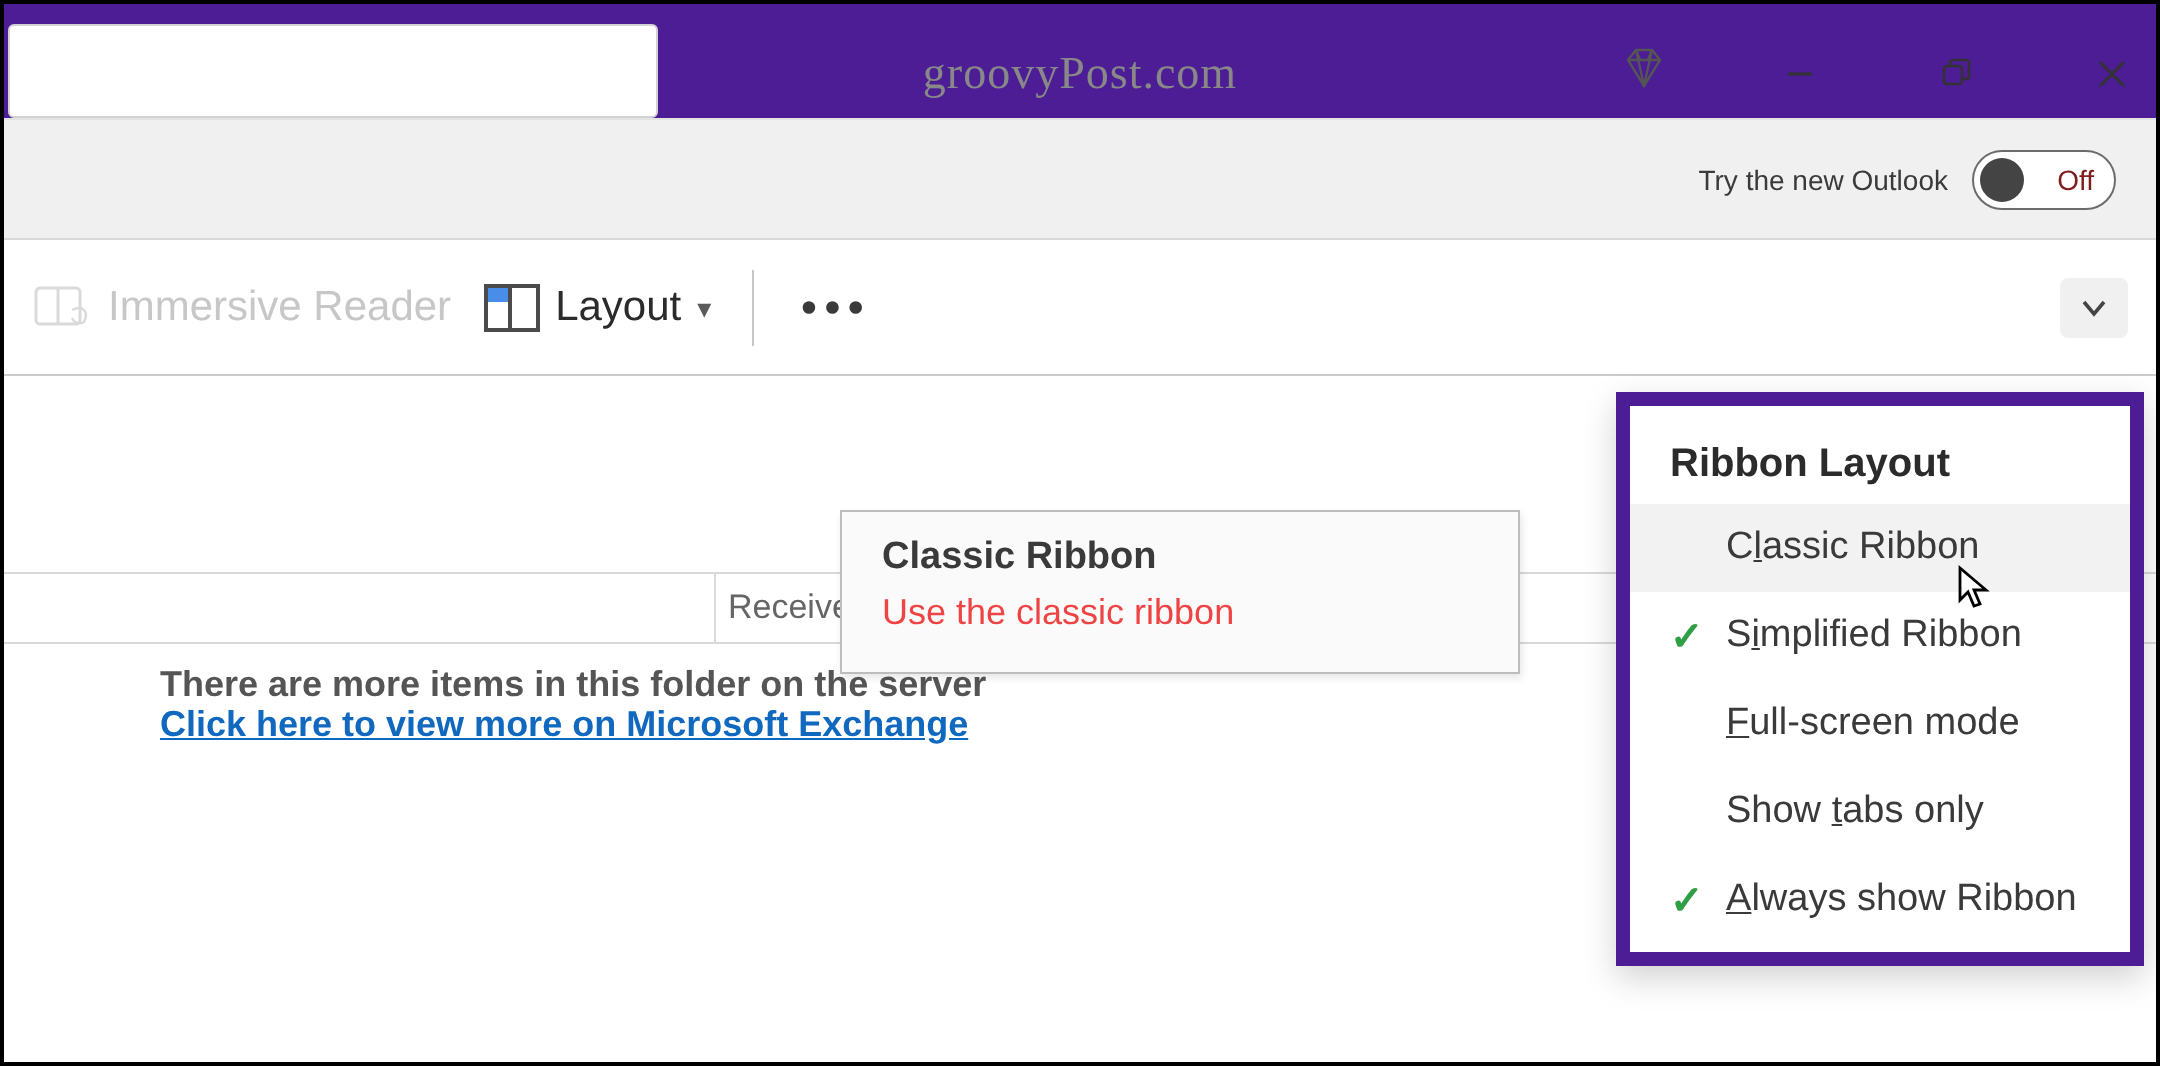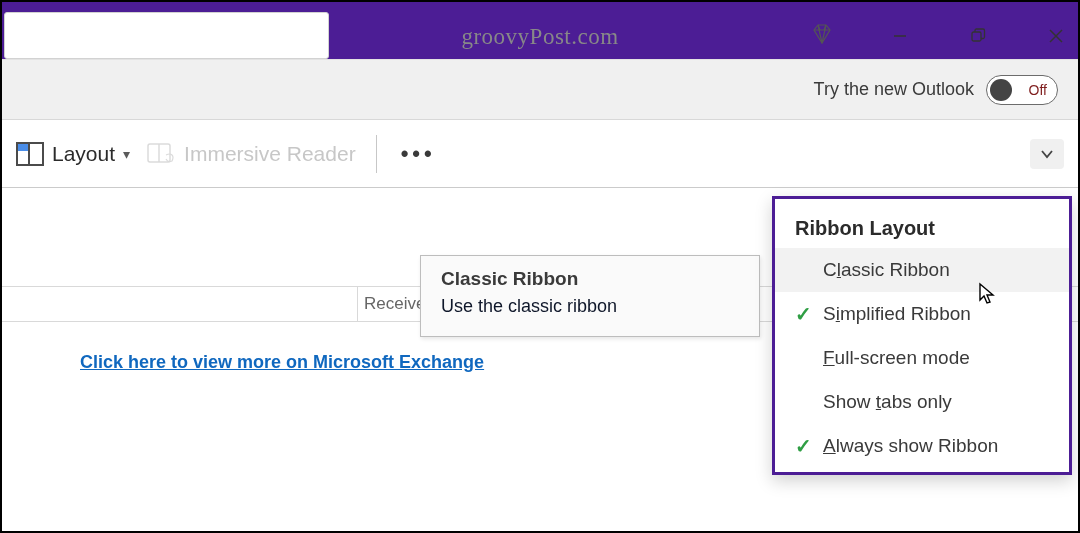--- a/index.html
+++ b/index.html
@@ -56,21 +56,21 @@
     .try-new-bar {
       background: #f0f0f0;
       height: 60px;
       display: flex;
       align-items: center;
       justify-content: flex-end;
       padding-right: 20px;
       border-bottom: 1px solid #d8d8d8;
     }
     .try-new-label {
-      font-size: 18px;
+      font-size: 14px;
       color: #3a3a3a;
       margin-right: 12px;
     }
     .toggle {
       width: 72px;
       height: 30px;
       border-radius: 15px;
       border: 1.5px solid #6c6c6c;
       background: #fff;
       position: relative;
@@ -231,29 +231,29 @@
       box-shadow: 1px 2px 4px rgba(0,0,0,0.1);
     }
     .tooltip-title {
       font-size: 19px;
       font-weight: 700;
       color: #3a3a3a;
       margin-bottom: 6px;
     }
     .tooltip-desc {
       font-size: 18px;
-      color: #0f172a;
+      color: #ef4444;
     }
     .menu {
       position: absolute;
       top: 194px;
       right: 6px;
-      width: 300px;
-      background: #fff;
-      border: 3px solid #4c1d95;
+      width: 264px;
+      background: #fff;
+      border: 7px solid #4c1d95;
       box-shadow: 0 6px 16px rgba(0,0,0,0.18);
       padding-top: 8px;
       padding-bottom: 4px;
     }
     .menu-header {
       font-size: 20px;
       font-weight: 700;
       color: #2b2b2b;
       padding: 10px 20px 8px 20px;
     }
@@ -327,47 +327,48 @@
 
 <div class="try-new-bar">
   <span class="try-new-label">Try the new Outlook</span>
   <div class="toggle">
     <div class="toggle-knob"></div>
     <span class="toggle-label">Off</span>
   </div>
 </div>
 
 <div class="ribbon">
-  <div class="ribbon-item">
-    <div class="layout-icon"></div>
-    <span>Layout</span>
-    <span class="chevron-down-small">▾</span>
-  </div>
   <div class="ribbon-item disabled">
     <div class="immersive-icon">
       <svg width="30" height="26" viewBox="0 0 30 26">
         <rect x="2" y="3" width="22" height="18" rx="2" fill="none" stroke="#888" stroke-width="1.5"></rect>
         <line x1="13" y1="3" x2="13" y2="21" stroke="#888" stroke-width="1.5"></line>
         <path d="M20 14 Q24 12 26 14 Q28 16 26 20 Q22 22 20 18" fill="none" stroke="#888" stroke-width="1.2"></path>
       </svg>
     </div>
     <span>Immersive Reader</span>
   </div>
+  <div class="ribbon-item">
+    <div class="layout-icon"></div>
+    <span>Layout</span>
+    <span class="chevron-down-small">▾</span>
+  </div>
   <div class="divider-v"></div>
   <div class="ellipsis">•••</div>
   <div class="ribbon-chevron">
     <svg width="16" height="16">
         <path d="M3 5 L8 11 L13 5" fill="none" stroke="#444" stroke-width="1.8"></path>
       </svg>
   </div>
 </div>
 
 <div class="content-area">
   <div class="content-header-strip"></div>
   <div class="receive-col">Receive</div>
+  <div class="more-items">There are more items in this folder on the server</div>
   <a class="click-link">Click here to view more on Microsoft Exchange</a>
 </div>
 
 <div class="tooltip">
   <div class="tooltip-title">Classic Ribbon</div>
   <div class="tooltip-desc">Use the classic ribbon</div>
 </div>
 
 <div class="menu">
   <div class="menu-header">Ribbon Layout</div>

